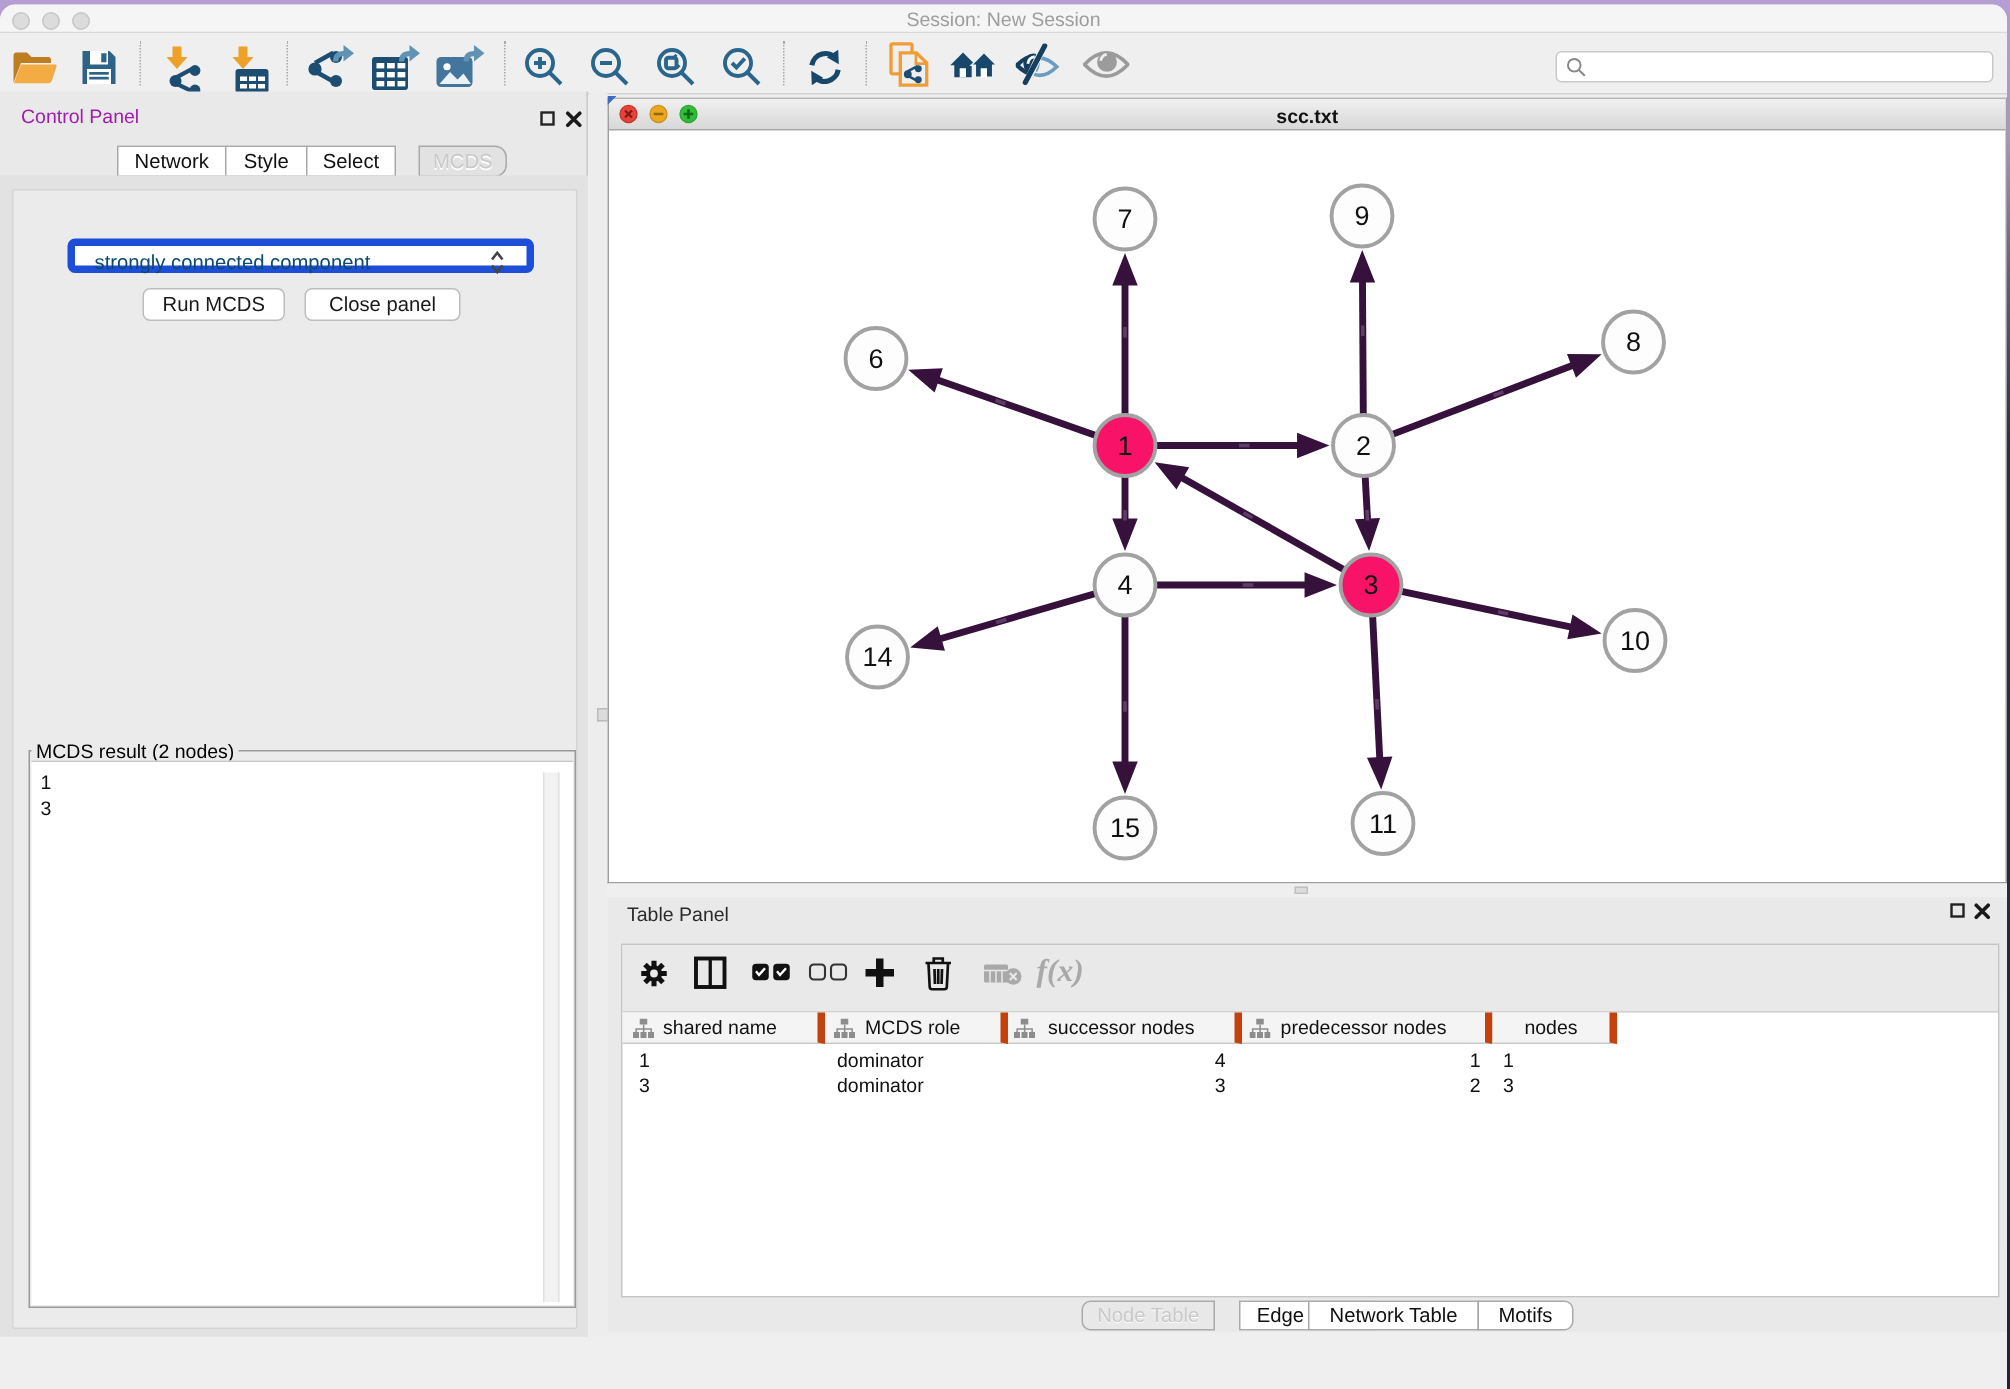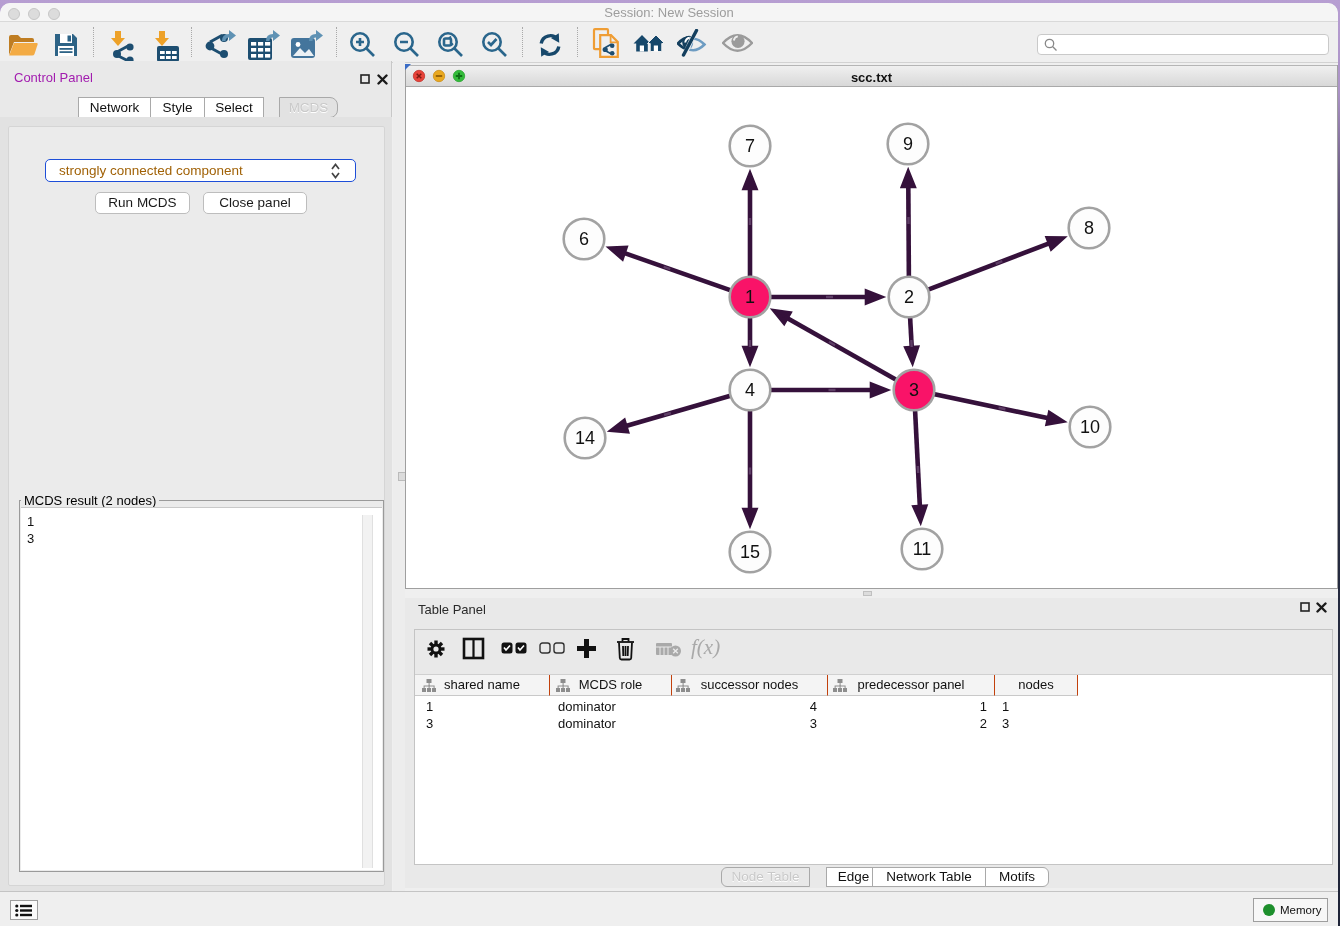--- a/index.html
+++ b/index.html
@@ -15,42 +15,42 @@
 #search { position:absolute; left:1037px; top:11.5px; width:292px; height:21px; background:#fff; border:1px solid #c9c9c9; border-radius:4px; }
 
 #cpanel { position:absolute; left:0; top:58px; width:392px; height:830px; background:#e9e9e9; border-right:1px solid #c8c8c8; }
 #cpanel-hdr { position:absolute; left:14px; top:9px; font-size:13px; color:#a21caf; }
 .winbtn { position:absolute; top:13px; }
 .tabs { position:absolute; top:36px; left:78px; height:21px; }
 .tab { position:absolute; top:0; height:21px; background:#fff; border:1px solid #a9a9a9; font-size:13.5px; color:#111; text-align:center; line-height:19px; font-weight:500; }
 #tabcontent { position:absolute; left:0px; top:56px; width:392px; height:774px; background:#e2e2e2; }
 #mcdspanel { position:absolute; left:8px; top:9px; width:377px; height:760px; background:#ebebeb; border:1px solid #d5d5d5; border-radius:2px; }
 #optlabel { position:absolute; left:3px; top:11px; width:100%; text-align:center; font-size:13.5px; color:#1a1a1a; }
-#dropdown { position:absolute; left:36px; top:32px; width:311px; height:23px; background:#fff; border:1px solid #1d4ed8; border-radius:5px; font-size:13.5px; color:#a16207; line-height:21px; padding-left:13px; }
+#dropdown { position:absolute; left:36px; top:32px; width:311px; height:23px; background:#fff; border:5px solid #1d4ed8; border-radius:5px; font-size:13.5px; color:#0c4a6e; line-height:21px; padding-left:13px; }
 .btn { position:absolute; top:65px; height:22px; background:#fff; border:1px solid #bdbdbd; border-radius:5px; font-size:13.5px; color:#1a1a1a; text-align:center; line-height:20px; }
 #fieldset { position:absolute; left:10px; top:373px; width:365px; height:372px; border:1px solid #9a9a9a; }
 #legend { position:absolute; left:1px; top:-8px; background:#ebebeb; padding:0 3px; font-size:13px; color:#000000; }
 #fieldbox { position:absolute; left:1px; top:6px; right:1px; bottom:1px; background:#fff; border-top:1px solid #c9c9c9; font-size:13px; color:#111; line-height:16.5px; padding:6px 0 0 6px; }
 #fieldscroll { position:absolute; right:9px; top:7px; width:11px; bottom:2px; background:#f2f2f2; border-left:1px solid #e0e0e0; border-right:1px solid #e0e0e0; }
 
 #vsplit { position:absolute; left:393px; top:58px; width:12px; height:830px; background:#ededed; }
 #vhandle { position:absolute; left:5px; top:411px; width:8px; height:9px; background:#dcdcdc; border:1px solid #bbb; }
 
 #netwin { position:absolute; left:405px; top:62px; width:933px; height:524px; background:#fff; border:1px solid #9f9f9f; border-top:none; }
 #nettitle { position:absolute; left:0; top:0; width:100%; height:22px; background:linear-gradient(#f0f0f0,#d8d8d8); border-top:1px solid #b5b5b5; border-bottom:1px solid #a9a9a9; }
 #nettitle span { position:absolute; top:4px; left:0; width:100%; text-align:center; font-size:13px; font-weight:bold; color:#111; }
 #hsplit { position:absolute; left:405px; top:586px; width:933px; height:9px; background:#efefef; }
 #hhandle { position:absolute; left:458px; top:2px; width:9px; height:5px; background:#dcdcdc; border:1px solid #c0c0c0; }
 
 #tpanel { position:absolute; left:405px; top:595px; width:933px; height:290px; background:#e9e9e9; }
 #tpanel-hdr { position:absolute; left:13px; top:4px; font-size:13px; color:#2a2a2a; }
 #tcontainer { position:absolute; left:9px; top:31px; width:919px; height:236px; background:#fff; border:1px solid #c4c4c4; }
 #ttoolbar { position:absolute; left:0; top:0; width:100%; height:45px; background:#e9e9e9; border-bottom:1px solid #d0d0d0; }
 #thead { position:absolute; left:0; top:45px; width:100%; height:21px; }
-.th { position:absolute; top:0; height:21px; background:#f4f4f4; border-right:1px solid #c2410c; border-bottom:1px solid #c9c9c9; font-size:13px; color:#111; }
+.th { position:absolute; top:0; height:21px; background:#f4f4f4; border-right:5px solid #c2410c; border-bottom:1px solid #c9c9c9; font-size:13px; color:#111; }
 .th span { position:absolute; top:2px; left:0; width:100%; text-align:center; }
 .trow { position:absolute; font-size:13px; color:#111; }
 .thicon { position:absolute; top:4px; }
 .btabs { position:absolute; top:269px; left:288px; height:20px; }
 .btab { position:absolute; top:0; height:20px; background:#fff; border:1px solid #a9a9a9; font-size:13.5px; font-weight:500; color:#111; text-align:center; line-height:18px; }
 
 #statusbar { position:absolute; left:0; top:888px; width:100%; height:35px; background:#efefef; border-top:1px solid #c4c4c4; }
 #listbtn { position:absolute; left:10px; top:8px; width:28px; height:20px; background:#fafafa; border:1px solid #9e9e9e; }
 #membtn { position:absolute; right:10px; top:6px; width:75px; height:24px; background:#f7f7f7; border:1px solid #9e9e9e; font-size:11.5px; color:#111; }
 .engraved { color:#c9c9c9; text-shadow:0 1px 0 #fff;margin-left:16px; }
@@ -412,34 +412,34 @@
             </g>
           <g stroke="#e9e9e9" stroke-width="1">
               <line x1="0" y1="5" x2="16" y2="5"></line>
               <line x1="4" y1="5" x2="4" y2="13"></line>
               <line x1="8" y1="5" x2="8" y2="13"></line>
               <line x1="12" y1="5" x2="12" y2="13"></line>
             </g>
           <circle cx="19.5" cy="9" r="5.5" fill="#a9a9a9"></circle>
             <path d="M17.2 6.7 L21.8 11.3 M21.8 6.7 L17.2 11.3" stroke="#e9e9e9" stroke-width="1.4"></path>
         </svg>
-        <div style="position:absolute; left:276px; top:5px; font-family:'Liberation Serif',serif; font-style:italic; font-size:21px; color:#a9a9a9;">f(x)</div>
+        <div style="position:absolute; left:276px; top:5px; font-family:'Liberation Serif',serif; font-style:italic; font-size:21px; color:#a9a9a9;font-weight:bold;">f(x)</div>
       </div>
       <div id="thead">
         <div class="th" style="left:0; width:135px;">
             <span>shared name</span>
           </div>
         <div class="th" style="left:135px; width:122px;">
             <span>MCDS role</span>
           </div>
         <div class="th" style="left:257px; width:156px;">
             <span>successor nodes</span>
           </div>
         <div class="th" style="left:413px; width:167px;">
-            <span>predecessor panel</span>
+            <span>predecessor nodes</span>
           </div>
         <div class="th" style="left:580px; width:83px;">
             <span>nodes</span>
           </div>
         <svg class="thicon" style="left:7px;" width="14" height="13" viewBox="0 0 14 13">
             <g fill="#8d8d8d">
               <rect x="4.5" y="0" width="5" height="4"></rect>
               <rect x="0" y="9" width="4" height="4"></rect>
               <rect x="5" y="9" width="4" height="4"></rect>
               <rect x="10" y="9" width="4" height="4"></rect>
@@ -489,33 +489,13 @@
       <div class="trow" style="left:422px; top:86px; width:150px; text-align:right;">2</div>
       <div class="trow" style="left:587px; top:86px;">3</div>
     </div>
     <div class="btabs">
       <div class="btab engraved" style="left:12px; width:89px; background:#e8e8e8; border-radius:6px 0 0 6px;">Node Table</div>
       <div class="btab" style="left:89px; width:91px;margin-left:44px;">Edge Table</div>
       <div class="btab" style="left:179px; width:114px;">Network Table</div>
       <div class="btab" style="left:292px; width:64px; border-radius:0 6px 6px 0;">Motifs</div>
     </div>
   </div>
-  <div id="statusbar">
-    <div id="listbtn">
-      <svg width="18" height="13" viewBox="0 0 18 13" style="position:absolute; left:4px; top:2.5px;">
-        <g fill="#111">
-            <circle cx="1.8" cy="2" r="1.6"></circle>
-            <circle cx="1.8" cy="6.5" r="1.6"></circle>
-            <circle cx="1.8" cy="11" r="1.6"></circle>
-            <rect x="5" y="0.8" width="12" height="2.4"></rect>
-            <rect x="5" y="5.3" width="12" height="2.4"></rect>
-            <rect x="5" y="9.8" width="12" height="2.4"></rect>
-          </g>
-      </svg>
-    </div>
-    <div id="membtn">
-      <svg width="12" height="12" viewBox="0 0 12 12" style="position:absolute; left:9px; top:5px;">
-          <circle cx="6" cy="6" r="6" fill="#1d8f2c"></circle>
-        </svg>
-      <span style="position:absolute; left:26px; top:5px;">Memory</span>
-    </div>
-  </div>
 </div>
 
 </body></html>

